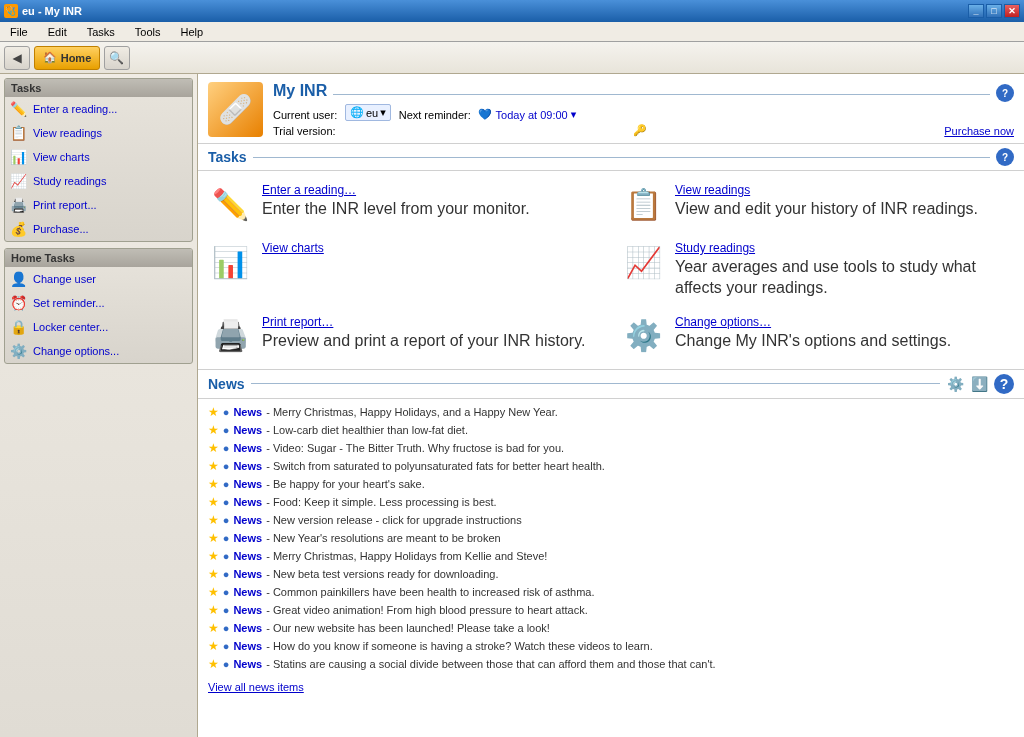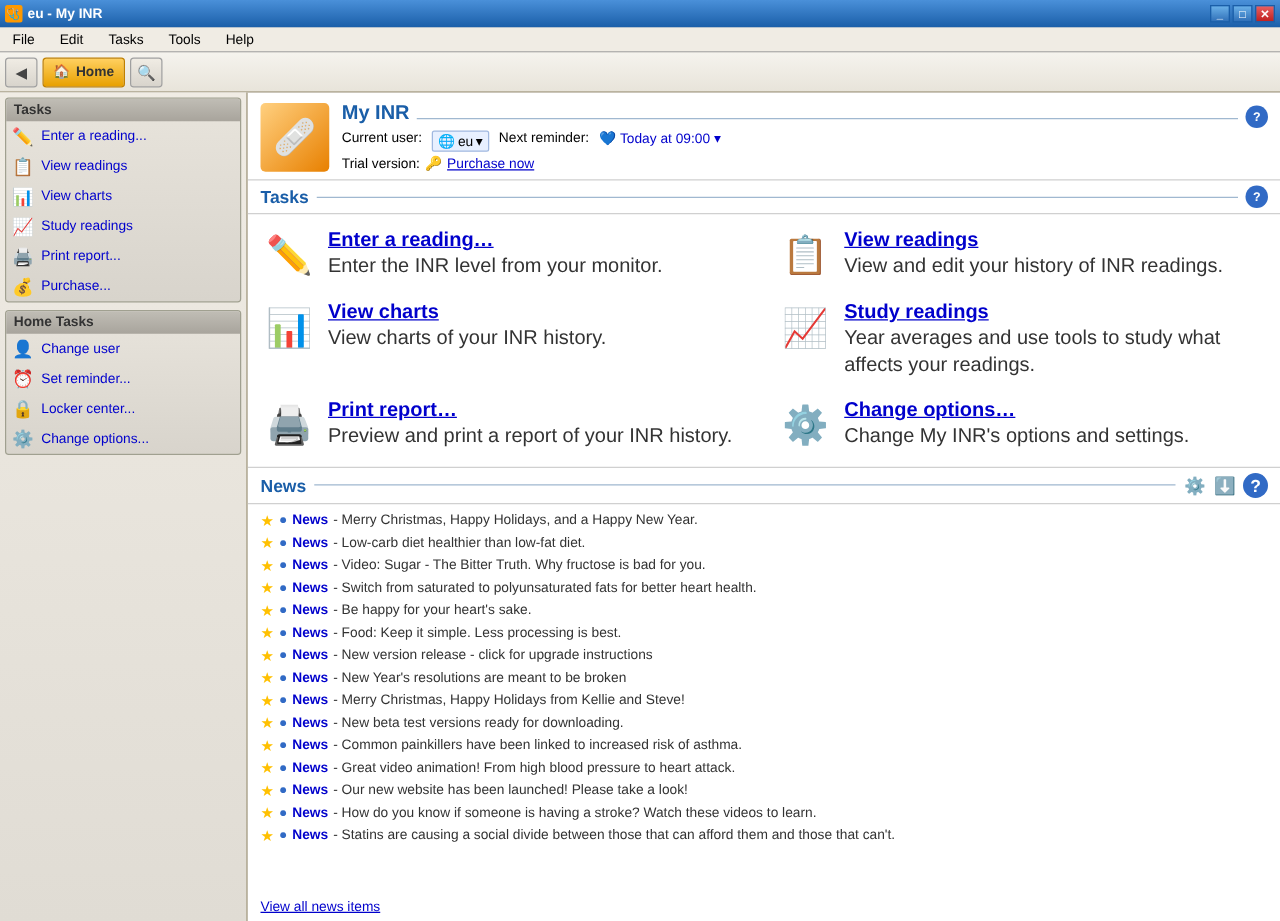--- a/index.html
+++ b/index.html
@@ -150,31 +150,31 @@
       background: linear-gradient(135deg, #ffd080, #e88000);
       border-radius: 4px;
       display: flex; align-items: center; justify-content: center;
       font-size: 28px; flex-shrink: 0;
     }
     .header-content { flex: 1; }
     .header-title {
       font-size: 16px; font-weight: bold; color: #1a5ea8;
       margin-bottom: 4px;
     }
-    .header-info { display: flex; align-items: flex-start; gap: 8px; font-size: 11px; margin-bottom: 3px; }
+    .header-info { display: flex; align-items: flex-end; gap: 8px; font-size: 11px; margin-bottom: 3px; }
     .user-badge {
       display: flex; align-items: center; gap: 2px;
       background: #e8f0ff; border: 1px solid #a0b8e0;
       border-radius: 2px; padding: 1px 4px; font-size: 11px;
     }
     .reminder-badge {
       display: flex; align-items: center; gap: 3px;
       color: #0000cc; font-size: 11px;
     }
-    .trial-info { font-size: 11px; display: flex; align-items: center; gap: 4px; }
+    .trial-info { font-size: 11px; display: flex; align-items: center; gap: 4px; justify-content: space-between; }
     .purchase-link { color: #0000cc; text-decoration: underline; cursor: pointer; }
     .help-btn {
       width: 18px; height: 18px; background: #316ac5;
       border-radius: 50%; color: white; font-size: 10px; font-weight: bold;
       display: flex; align-items: center; justify-content: center;
       cursor: pointer; margin-left: auto;
     }
 
     
     .section-header {
@@ -198,21 +198,21 @@
       display: flex; align-items: flex-start; gap: 10px;
       padding: 8px 12px;
       cursor: pointer;
     }
     .task-icon {
       width: 42px; height: 42px; flex-shrink: 0;
       display: flex; align-items: center; justify-content: center;
       font-size: 30px;
     }
     .task-text { flex: 1; }
-    .task-title { color: #0000cc; text-decoration: underline; font-size: 16px; font-weight: bold; cursor: pointer; margin-bottom: 2px; }
+    .task-title { color: #0000cc; text-decoration: underline; font-size: 12px; font-weight: normal; cursor: pointer; margin-bottom: 2px; }
     .task-desc { font-size: 16px; color: #333; line-height: 1.3; }
 
     
     .news-header {
       display: flex; align-items: center;
       padding: 4px 10px;
       border-top: 1px solid #d0d0d0;
       border-bottom: 1px solid #d0d0d0;
     }
     .news-actions { display: flex; gap: 4px; margin-left: auto; }
@@ -228,21 +228,20 @@
       padding: 2px 0; font-size: 11px;
     }
     .news-star { color: #ffc000; font-size: 12px; }
     .news-info-icon { color: #316ac5; font-size: 11px; }
     .news-link { color: #0000cc; text-decoration: none; font-weight: bold; }
     .news-text { color: #333; }
 
     .view-all-link {
       padding: 4px 10px 8px 10px;
       font-size: 11px;
-      margin-top: 34px;
     }
     .view-all-link a { color: #0000cc; text-decoration: underline; cursor: pointer; }
 
     
     ::-webkit-scrollbar { width: 8px; }
     ::-webkit-scrollbar-track { background: #e0dcd4; }
     ::-webkit-scrollbar-thumb { background: #a0a0a0; border-radius: 2px; }
 
     
     .icon-pencil { color: #e8a000; }
@@ -389,21 +388,20 @@
         <div class="task-text">
           <div class="task-title">View readings</div>
           <div class="task-desc">View and edit your history of INR readings.</div>
         </div>
       </div>
 
       <div class="task-item">
         <div class="task-icon">📊</div>
         <div class="task-text">
           <div class="task-title">View charts</div>
-          <div class="task-desc">View charts of your INR history.</div>
         </div>
       </div>
 
       <div class="task-item">
         <div class="task-icon">📈</div>
         <div class="task-text">
           <div class="task-title">Study readings</div>
           <div class="task-desc">Year averages and use tools to study what affects your readings.</div>
         </div>
       </div>
@@ -494,21 +492,21 @@
         <div class="news-item">
       <span class="news-star">★</span>
       <span class="news-info-icon">●</span>
       <a class="news-link">News</a>
       <span class="news-text"> - New beta test versions ready for downloading.</span>
     </div>
         <div class="news-item">
       <span class="news-star">★</span>
       <span class="news-info-icon">●</span>
       <a class="news-link">News</a>
-      <span class="news-text"> - Common painkillers have been linked to increased risk of asthma.</span>
+      <span class="news-text"> - Common painkillers have been health to increased risk of asthma.</span>
     </div>
         <div class="news-item">
       <span class="news-star">★</span>
       <span class="news-info-icon">●</span>
       <a class="news-link">News</a>
       <span class="news-text"> - Great video animation! From high blood pressure to heart attack.</span>
     </div>
         <div class="news-item">
       <span class="news-star">★</span>
       <span class="news-info-icon">●</span>

